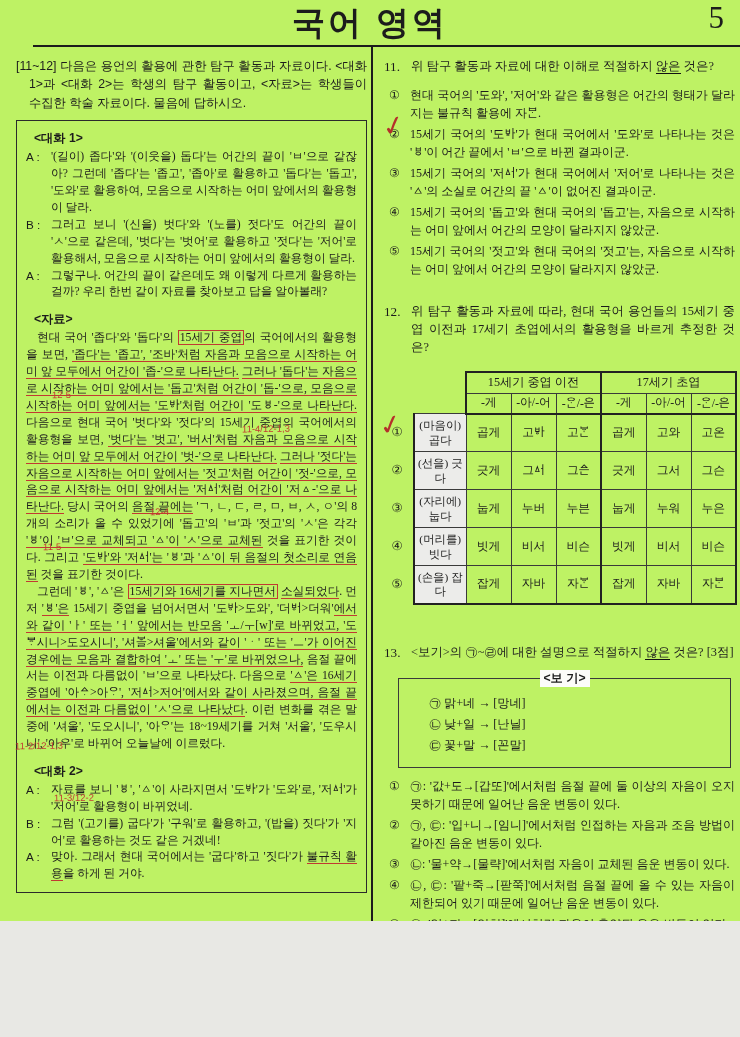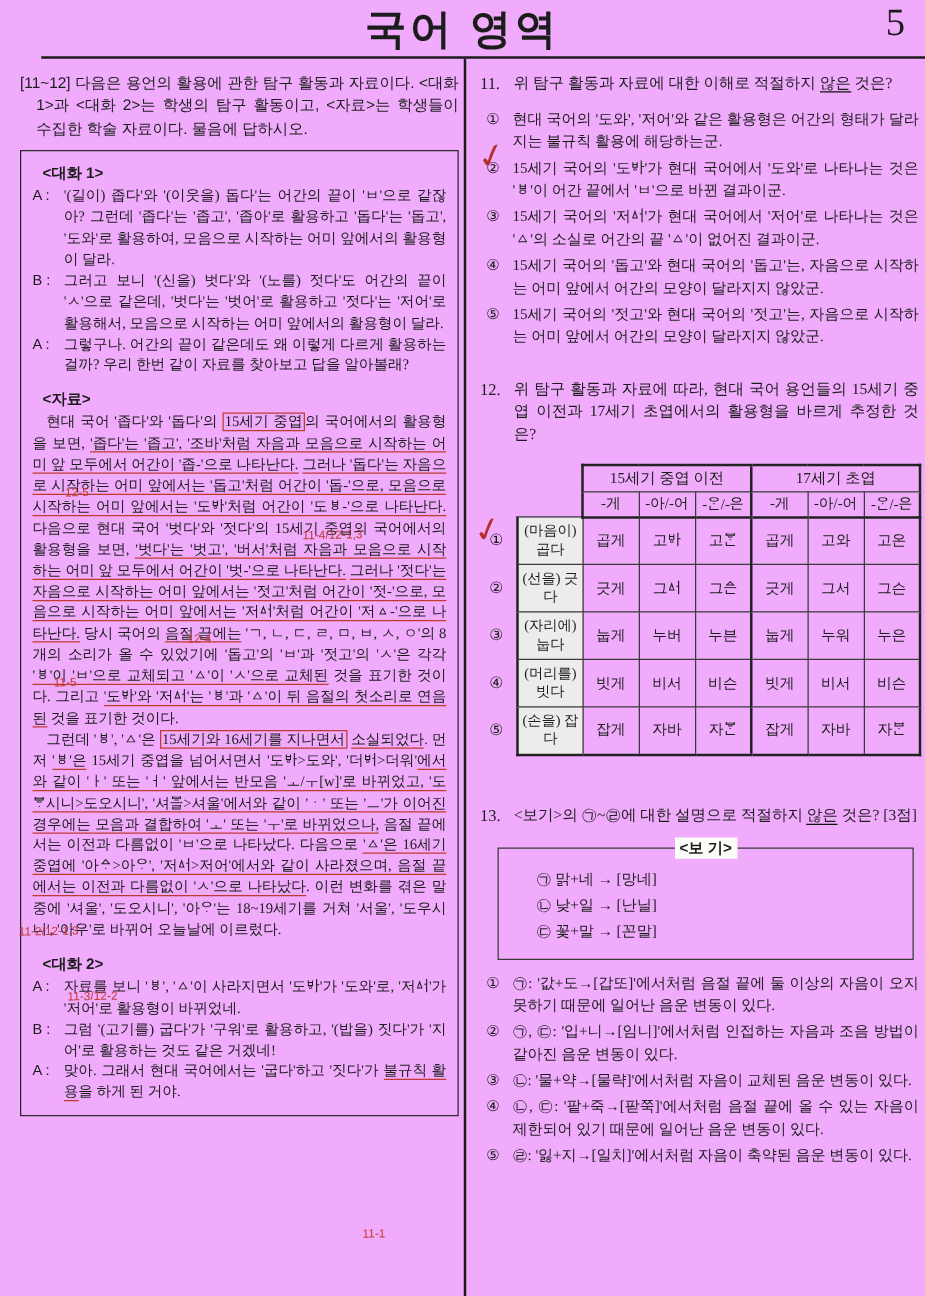--- a/index.html
+++ b/index.html
@@ -1,17 +1,17 @@
 <!DOCTYPE html>
 <html><head>
 <meta charset="utf-8">
 <style>
   *{margin:0;padding:0;box-sizing:border-box}
   html,body{background:#e8e8e4}
-  .page{position:relative;width:740px;height:1037px;margin:0 auto;background:#f0abfc;color:#1c1c1c;
+  .page{position:relative;width:740px;height:921px;margin:0 auto;background:#bef264;color:#1c1c1c;
         font-family:"Liberation Serif","DejaVu Serif",serif;overflow:hidden}
   
   .hdr-title{position:absolute;top:1px;left:0;right:0;text-align:center;font-size:33px;font-weight:bold;
              letter-spacing:3px;font-family:"Liberation Sans","DejaVu Sans",sans-serif}
   .hdr-page{position:absolute;top:0;right:16px;font-size:31px;font-family:"Liberation Serif",serif}
   .hdr-rule{position:absolute;top:45px;left:33px;right:0;border-top:2.5px solid #1c1c1c}
   .divider{position:absolute;top:47px;bottom:0;left:371px;width:1.8px;background:#1c1c1c}
   
   .col-l{position:absolute;left:16px;top:57px;width:351px}
   .col-r{position:absolute;left:384px;top:57px;width:351px}
@@ -121,21 +121,21 @@
   <div class="col-r">
 
     <div id="q11">
       <div class="q">
         <span class="qnum">11.</span>
         <span class="qtext"><span>위 탐구 활동과 자료에 대한 이해로 적절하지 </span><span class="bu">않은</span><span> 것은?</span></span>
       </div>
       <div class="opts">
         <div class="opt">
           <span class="optn">①</span>
-          <span class="optt">현대 국어의 '도와', '저어'와 같은 활용형은 어간의 형태가 달라지는 불규칙 활용에 해당하는군.</span>
+          <span class="optt">현대 국어의 '도와', '저어'와 같은 활용형은 어간의 형태가 달라지는 불규칙 활용에 자ᄇᆞᆫ.</span>
         </div>
         <div class="opt">
           <span class="optn rchecked">②</span>
           <span class="optt">15세기 국어의 '도ᄫᅡ'가 현대 국어에서 '도와'로 나타나는 것은 'ㅸ'이 어간 끝에서 'ㅂ'으로 바뀐 결과이군.</span>
         </div>
         <div class="opt">
           <span class="optn">③</span>
           <span class="optt">15세기 국어의 '저ᅀᅥ'가 현대 국어에서 '저어'로 나타나는 것은 'ㅿ'의 소실로 어간의 끝 'ㅿ'이 없어진 결과이군.</span>
         </div>
         <div class="opt">

